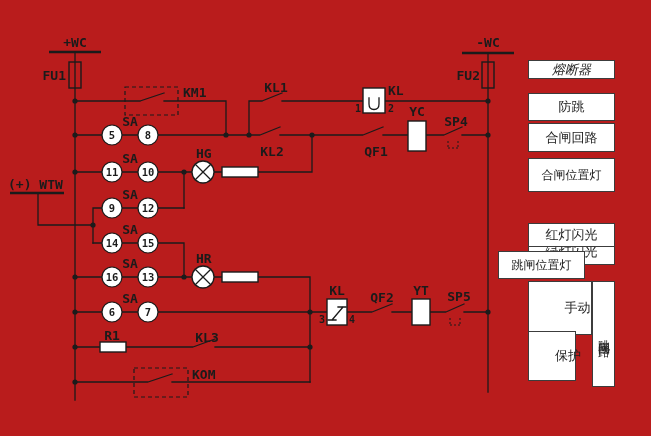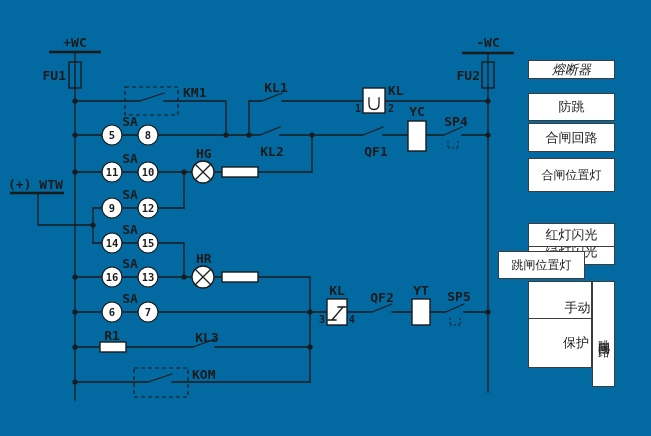--- a/index.html
+++ b/index.html
@@ -1,17 +1,17 @@
 <!DOCTYPE html>
 <html><head>
 <meta charset="utf-8">
 <style>
   html,body { margin:0; padding:0; background:#ffffff; }
   #canvas {
-    position:relative; width:651px; height:436px; background:#0369a1;
+    position:relative; width:651px; height:436px; background:#b91c1c;
     font-family:"DejaVu Sans", sans-serif; overflow:hidden;
   }
   svg { position:absolute; left:0; top:0; }
   .wire { stroke:#1b1b1b; stroke-width:1.3; fill:none; stroke-linecap:square; }
   .busbar { stroke:#1b1b1b; stroke-width:2.6; fill:none; }
   .dashedbox { stroke:#1b1b1b; stroke-width:1.2; fill:none; stroke-dasharray:4 3; }
   .devbox { stroke:#1b1b1b; stroke-width:1.4; fill:#ffffff; }
   .fusebox { stroke:#1b1b1b; stroke-width:1.4; fill:none; }
   .dot { fill:#1b1b1b; stroke:none; }
   .term { stroke:#1b1b1b; stroke-width:1.2; fill:#ffffff; }
@@ -218,18 +218,18 @@
 
   <div>
     <div class="legend-cell" style="left:528px; top:60px;  width:87px; height:19px;font-style:italic;">熔断器</div>
     <div class="legend-cell" style="left:528px; top:93px;  width:87px; height:28px;">防跳</div>
     <div class="legend-cell" style="left:528px; top:123px; width:87px; height:29px;">合闸回路</div>
     <div class="legend-cell small" style="left:528px; top:158px; width:87px; height:34px;">合闸位置灯</div>
     <div class="legend-cell" style="left:528px; top:194px; width:87px; height:27px;margin-top:44px;">绿灯闪光</div>
     <div class="legend-cell" style="left:528px; top:223px; width:87px; height:24px;">红灯闪光</div>
     <div class="legend-cell small" style="left:498px; top:251px; width:87px; height:28px;">跳闸位置灯</div>
     <div class="legend-cell" style="left:528px; top:281px; width:64px; height:54px;padding-left:35px;">手动</div>
-    <div class="legend-cell" style="left:528px; top:318px; width:64px; height:50px;padding-left:32px;">保护</div>
+    <div class="legend-cell" style="left:528px; top:331px; width:48px; height:50px;padding-left:32px;">保护</div>
     <div class="legend-cell vertical" style="left:592px; top:281px; width:23px; height:106px;">跳闸回路</div>
   </div>
 
 
 </div>
 
 </body></html>

